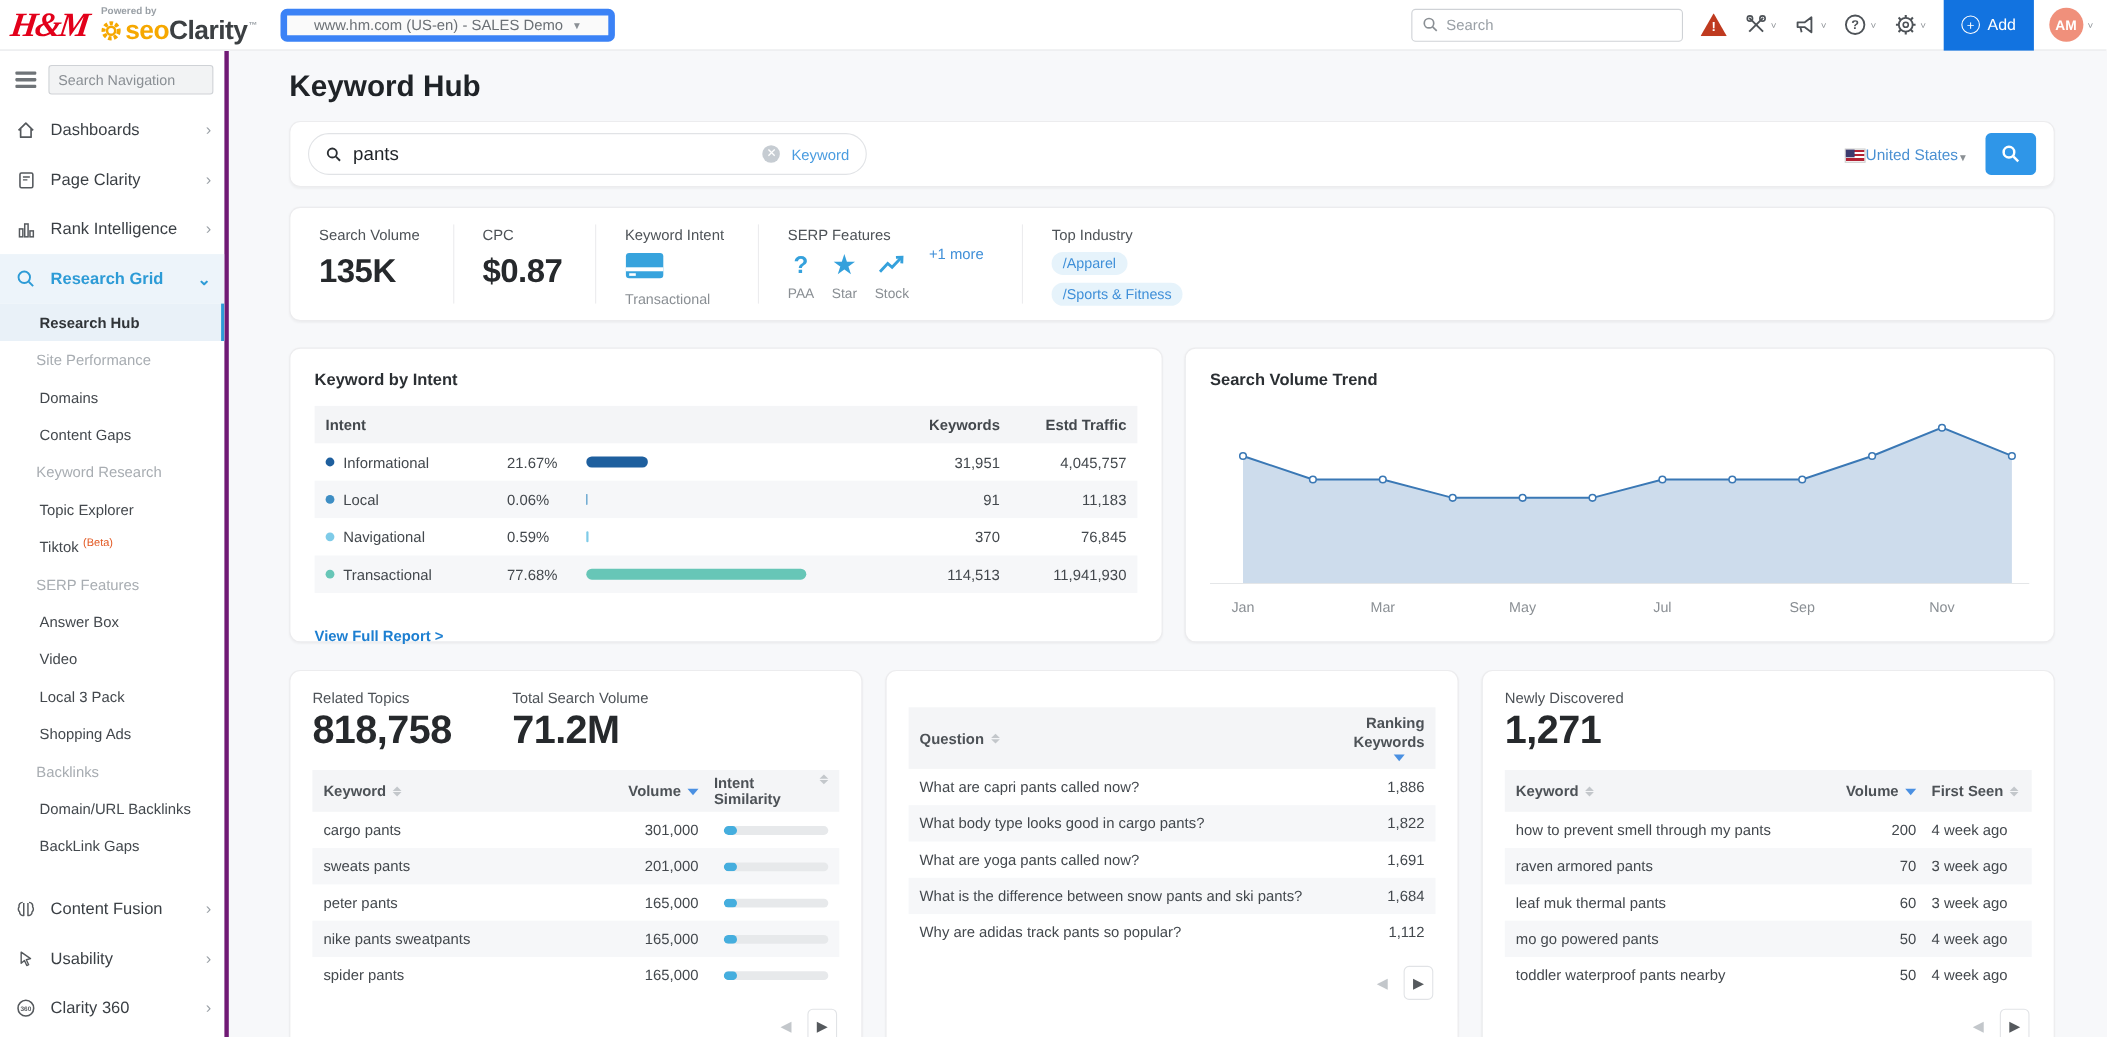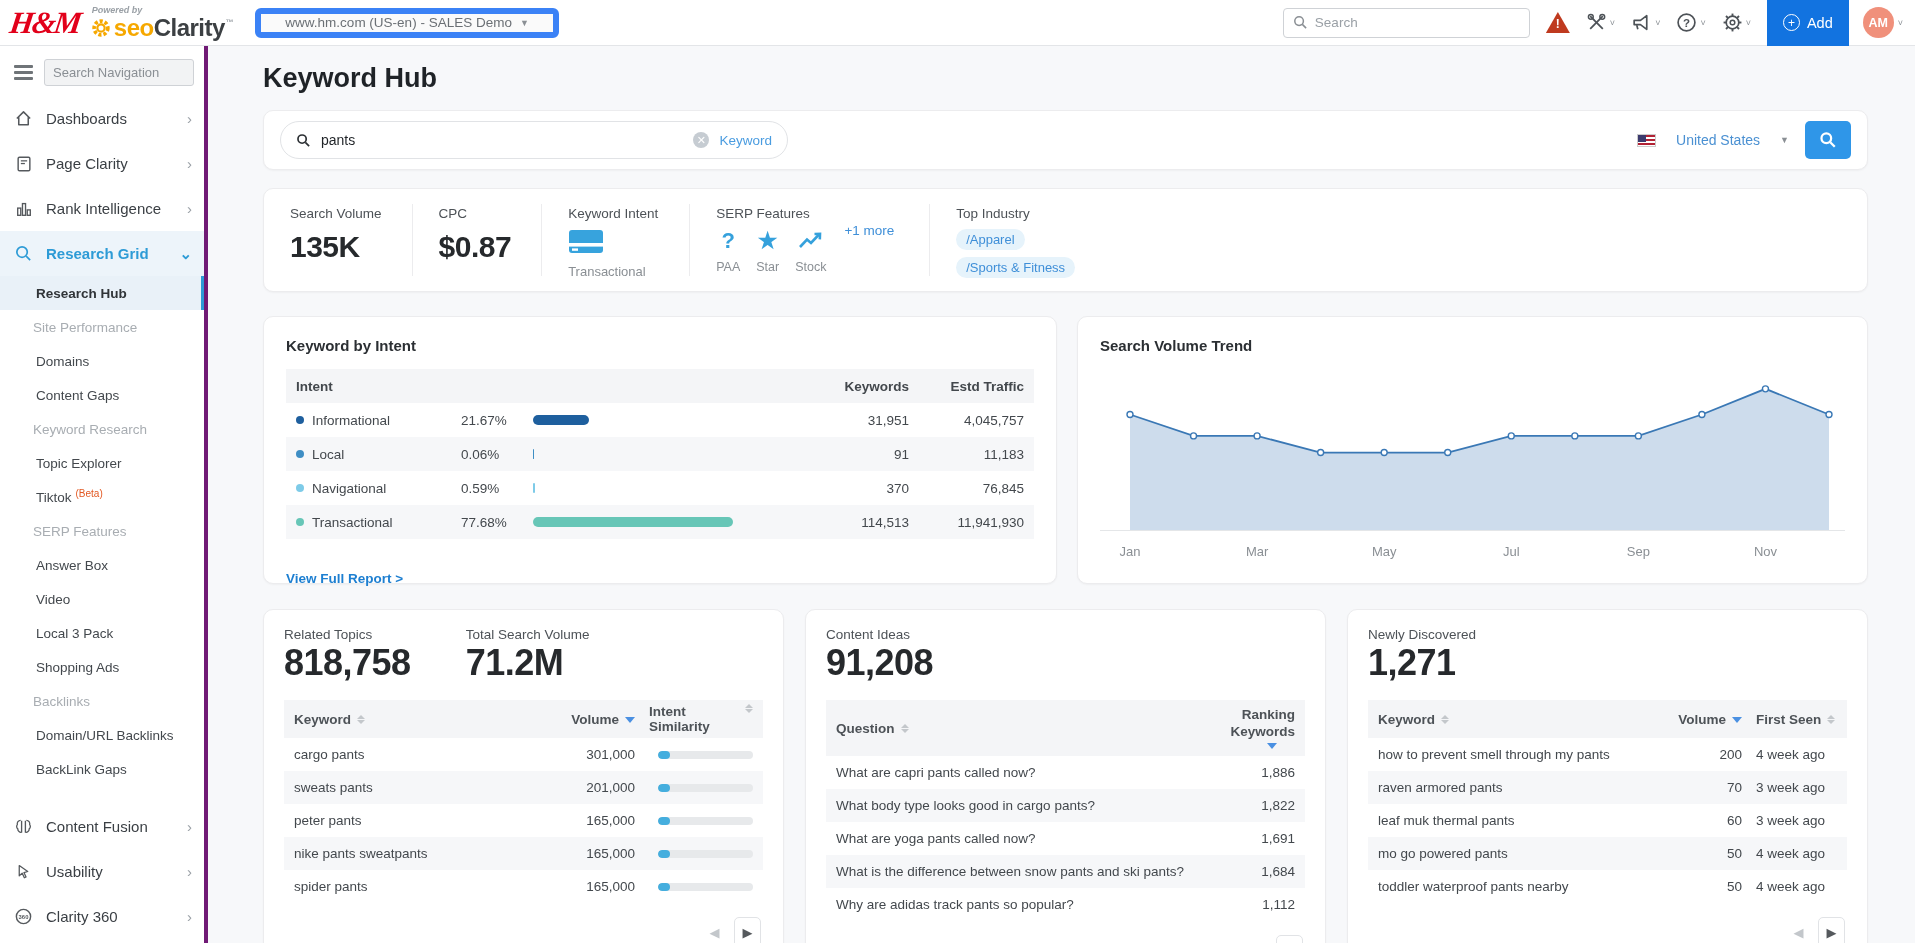--- a/index.html
+++ b/index.html
@@ -3,21 +3,21 @@
 <meta charset="utf-8">
 <style>
   *{box-sizing:border-box;margin:0;padding:0}
   html,body{width:1915px;height:943px;overflow:hidden}
   body{font-family:"Liberation Sans",sans-serif;background:#f7f8fa;color:#333;font-size:14px}
 
   
   .topbar{position:fixed;top:0;left:0;width:1915px;height:46px;background:#fff;border-bottom:1px solid #e3e5e8;display:flex;align-items:center;z-index:30;padding-left:10px}
   .hm-logo{font-family:"Liberation Serif",serif;font-style:italic;font-weight:bold;font-size:31px;color:#e2001a;letter-spacing:-2px;transform:skewX(-8deg);margin-right:10px}
   .brand-block{display:flex;flex-direction:column;line-height:1}
-  .powered{font-size:9px;font-style:italic;color:#9aa0a6;font-weight:bold;margin-bottom:1px;margin-left:2px}
+  .powered{font-size:9px;color:#9aa0a6;font-weight:bold;margin-bottom:1px;margin-left:2px}
   .seoclarity{display:flex;align-items:center;font-size:24px;font-weight:bold;letter-spacing:-0.5px}
   .gear-sun{width:22px;height:22px;margin-right:2px}
   .seo-orange{color:#f6a800}
   .clarity-dark{color:#3c4043}
   .tm{font-size:8px;color:#9aa0a6;margin-left:1px;margin-top:-10px}
   .domain-select{margin-left:22px;height:30px;background:#fafafa;border:6px solid #3b82f6;border-radius:6px;display:flex;align-items:center;padding:0 24px;color:#6b7075;font-size:13.5px;gap:8px;cursor:pointer}
   .caret{font-size:9px;color:#8a8f94}
   .top-right{margin-left:auto;display:flex;align-items:center;gap:16px;height:46px}
   .hdr-search{width:247px;height:30px;border:1px solid #cfd2d6;border-radius:4px;background:#fff;display:flex;align-items:center;padding:0 9px;gap:7px}
   .hdr-search input{border:none;outline:none;font-size:13.5px;color:#555;width:200px;background:transparent;font-family:"Liberation Sans",sans-serif}
@@ -48,24 +48,24 @@
   .beta{color:#e25822;font-size:10px;margin-left:4px;margin-top:-8px}
   .side-group2{margin-top:18px}
 
   
   .main{position:absolute;top:46px;left:208px;width:1707px;height:897px;padding:17px 47px 0 55px;overflow:hidden}
   .page-title{font-size:27px;font-weight:bold;color:#1f2327;margin-bottom:16px}
   .card{background:#fff;border:1px solid #ececee;border-radius:10px;box-shadow:0 1px 2px rgba(0,0,0,.04)}
 
   .search-card{height:60px;display:flex;align-items:center;padding:0 16px}
   .kw-input{width:508px;height:38px;border:1px solid #e1e3e6;border-radius:19px;display:flex;align-items:center;padding:0 15px;gap:10px;background:#fff}
-  .kw-query{font-size:14px;color:#1f2327;flex:1;border:none;outline:none;font-family:"Liberation Sans",sans-serif;background:transparent}
+  .kw-query{font-size:17px;color:#1f2327;flex:1;border:none;outline:none;font-family:"Liberation Sans",sans-serif;background:transparent}
   .tag-x{width:16px;height:16px;border-radius:50%;background:#c6ccd2;color:#fff;font-size:11px;line-height:16px;text-align:center;cursor:pointer}
   .tag-label{color:#4a9ce0;font-size:13.5px}
-  .country-wrap{margin-left:auto;display:flex;align-items:center;gap:20px;cursor:pointer}
+  .country-wrap{margin-left:auto;display:flex;align-items:flex-end;gap:0;cursor:pointer}
   .flag{width:19px;height:13px;background:repeating-linear-gradient(#b22234 0 2px,#fff 2px 4px);position:relative;border:0.5px solid #ccc}
   .flag::after{content:"";position:absolute;left:0;top:0;width:8px;height:7px;background:#3c3b6e}
   .country-label{color:#4a90d2;font-size:14px}
   .go-btn{width:46px;height:38px;background:#2f96e8;border-radius:5px;margin-left:16px;display:flex;align-items:center;justify-content:center;cursor:pointer}
 
   .stats-card{margin-top:18px;height:104px;display:flex;align-items:stretch;padding:15px 0}
   .stat{padding:2px 30px 0 26px;border-right:1px solid #ececee;display:flex;flex-direction:column}
   .stat:last-child{border-right:none}
   .stat-label{font-size:13.5px;color:#4d5257}
   .stat-value{font-size:30px;font-weight:bold;color:#26292c;margin-top:9px;letter-spacing:-0.5px}
@@ -582,24 +582,20 @@
             </div>
           </div>
       </div>
       <div class="pager">
         <div class="pg-btn disabled">◀</div>
         <div class="pg-btn on">▶</div>
       </div>
     </div>
 
     <div class="card bot-card">
-      <div>
-        <div class="metric-label">Content Ideas</div>
-        <div class="metric-value">91,208</div>
-      </div>
       <div class="btable">
         <div class="brow head2">
           <div class="col-q"><span>Question</span><span class="sort">
                 <i class="up"></i>
                 <i class="dn"></i>
               </span></div>
           <div class="col-rank">
             <div class="rank-head">
                 <span>Ranking</span>
                 <span>Keywords</span>

